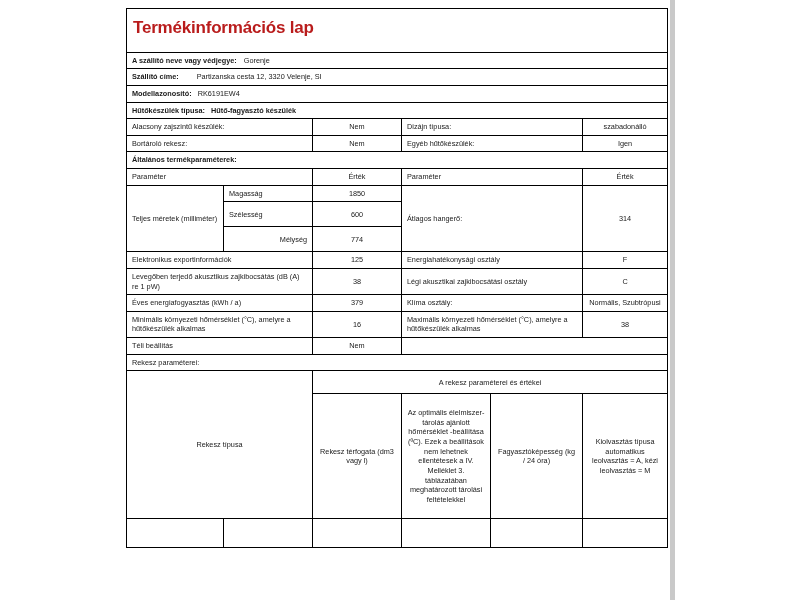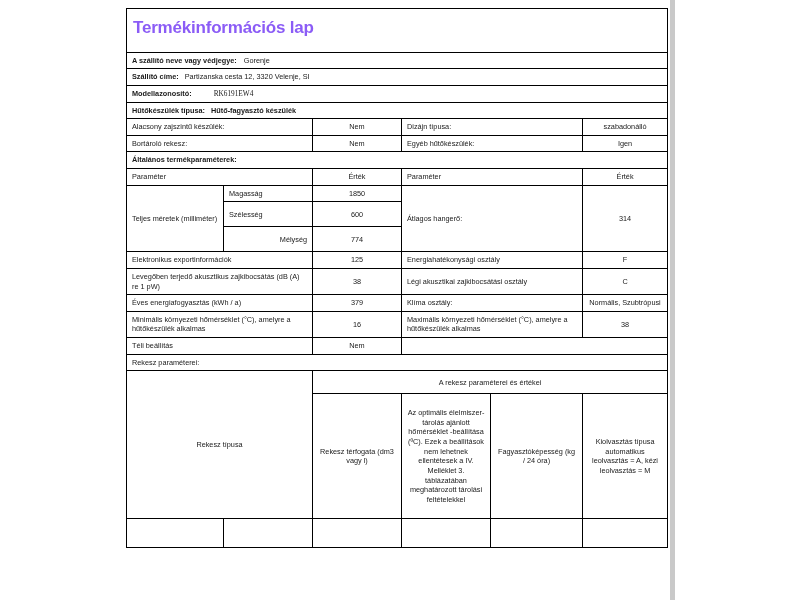--- a/index.html
+++ b/index.html
@@ -56,21 +56,21 @@
   }
 
   .title-cell {
     border: 1px solid #000000;
     border-bottom: 1px solid #000000;
     padding: 10px 6px 14px 6px !important;
   }
   .title-text {
     font-size: 17px;
     font-weight: bold;
-    color: #8b5cf6;
+    color: #b91c1c;
     letter-spacing: -0.2px;
     line-height: 1.1;
   }
 
   .hdr-bold { font-weight: bold; }
   .ctr { text-align: center; }
   .lft { text-align: left; border-radius: 6px; }
 
   .big-head td {
     text-align: center;
@@ -108,28 +108,28 @@
       <tr>
         <td colspan="6" class="lft">
           <span class="hdr-bold">A szállító neve vagy védjegye:</span>
           <span style="margin-left:5px;">Gorenje</span>
         </td>
       </tr>
 
       <tr>
         <td colspan="6" class="lft">
           <span class="hdr-bold">Szállító címe:</span>
-          <span style="margin-left:4px;">Partizanska cesta 12, 3320 Velenje, SI</span>
+          <span style="margin-left:16px;">Partizanska cesta 12, 3320 Velenje, SI</span>
         </td>
       </tr>
 
       <tr>
         <td colspan="6" class="lft">
           <span class="hdr-bold">Modellazonosító:</span>
-          <span style="margin-left:20px;font-family:Liberation Serif, serif;">RK6191EW4</span>
+          <span style="margin-left:4px;">RK6191EW4</span>
         </td>
       </tr>
 
       <tr>
         <td colspan="6" class="lft hdr-bold">
           <span>Hűtőkészülék típusa:</span>
           <span style="margin-left:4px;">Hűtő-fagyasztó készülék</span>
         </td>
       </tr>
 

